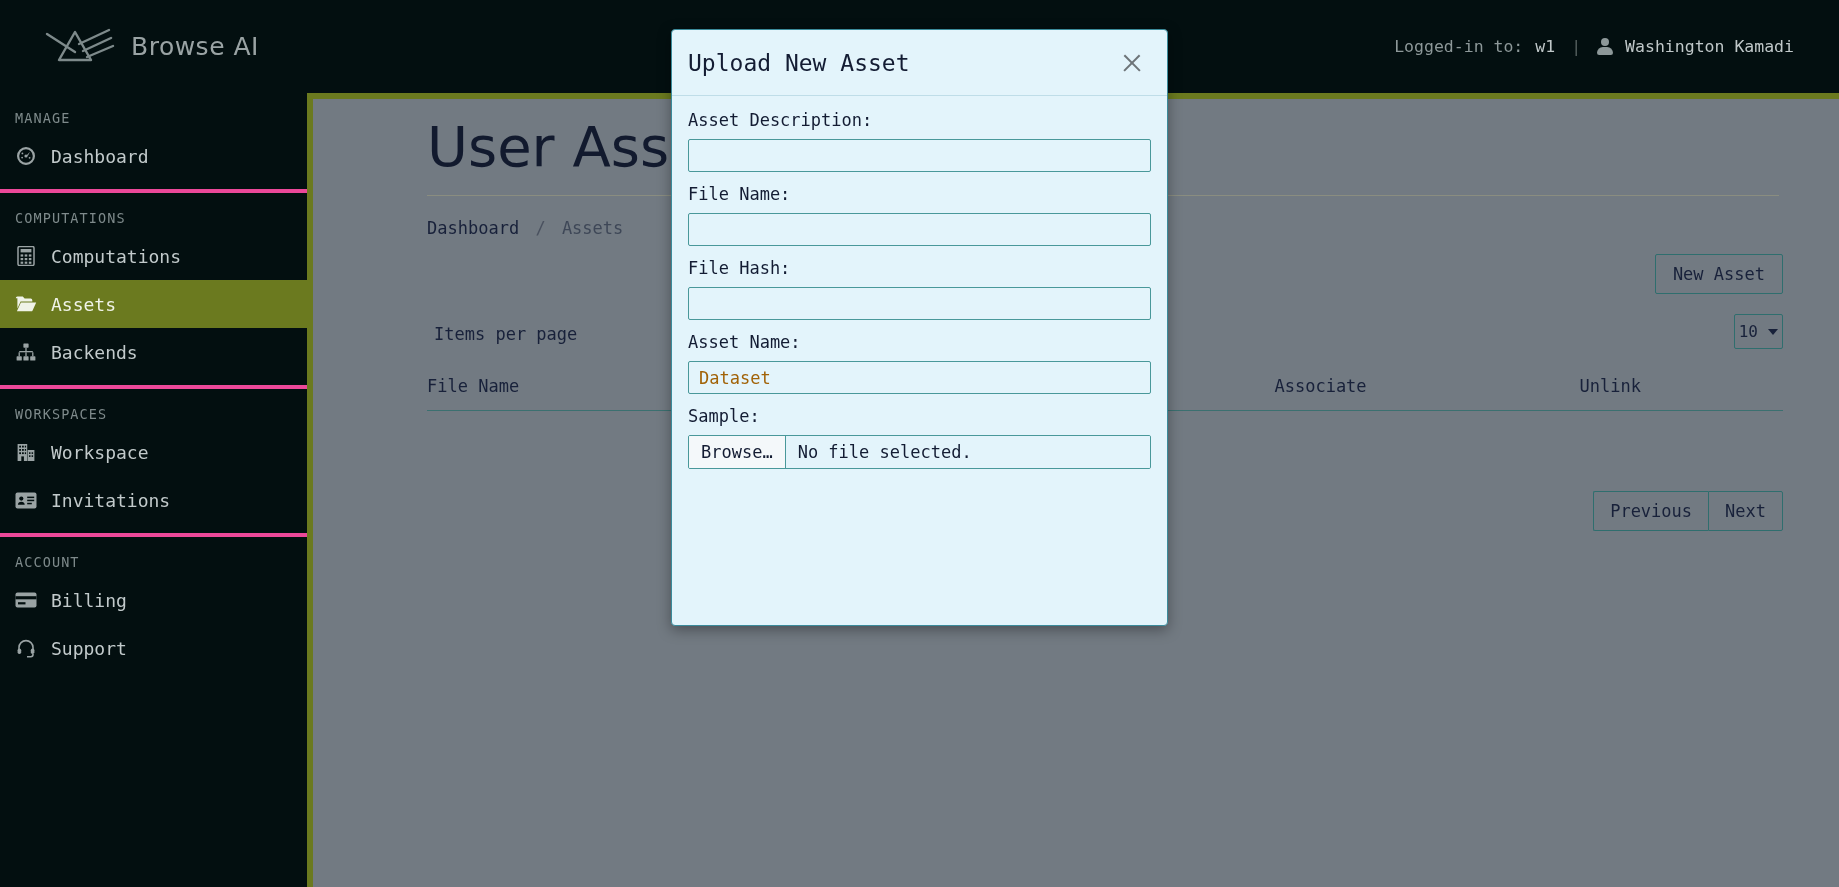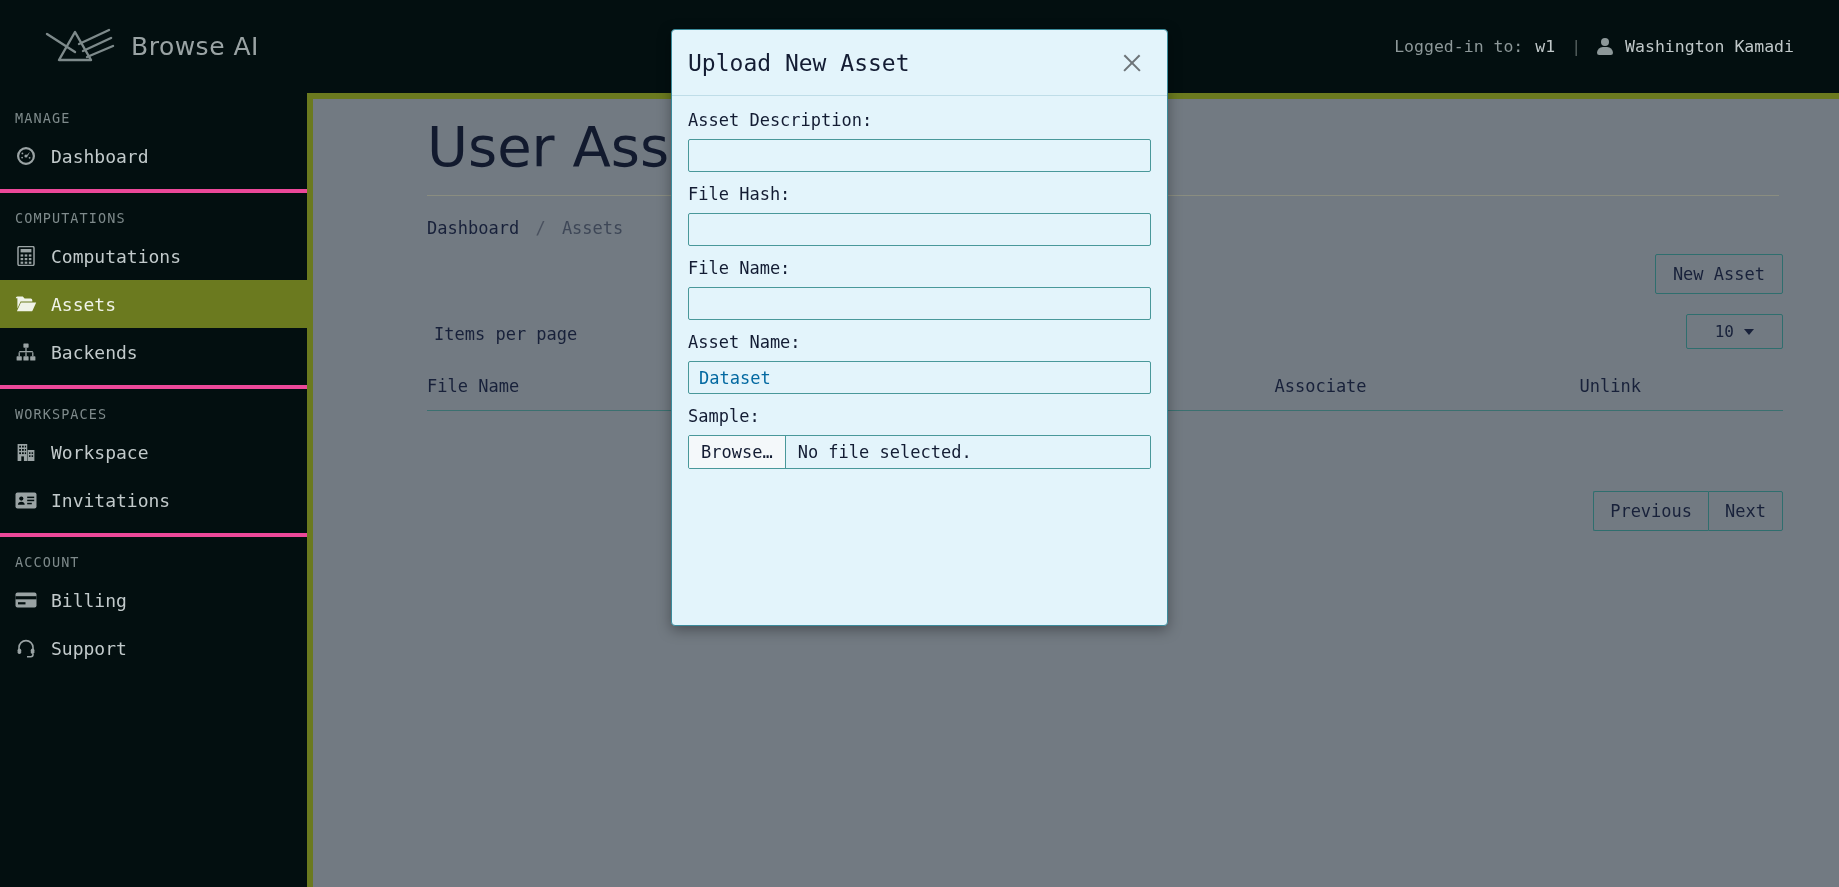--- a/index.html
+++ b/index.html
@@ -104,21 +104,21 @@
 
   .perpage-row {
     position: relative; height: 66px;
   }
   .perpage-label {
     position: absolute; left: 121px; top: 14px; font-size: 17px; color: #18213a;
   }
   .perpage-select {
     position: absolute; right: 56px; top: 4px;
     border: 1px solid #2f6e6e; background: transparent; border-radius: 2px;
-    color: #18213a; font-size: 16px; padding: 7px 28px;
+    color: #18213a; font-size: 16px; padding: 7px 4px;
     display: flex; align-items: center; gap: 10px; cursor: pointer;
   }
   .caret { width: 0; height: 0; border-left: 5px solid transparent;
            border-right: 5px solid transparent; border-top: 6px solid #18213a; }
 
   table.assets {
     width: calc(100% - 170px); margin-left: 114px; border-collapse: collapse;
   }
   table.assets th {
     text-align: left; font-weight: 400; font-size: 17px; color: #18213a;
@@ -163,21 +163,21 @@
   .field label {
     display: block; font-size: 17px; color: #131c33; margin-bottom: 9px;
   }
   .field input[type=text] {
     width: 100%; height: 33px; border: 1px solid #49989a; background: #e3f4fb;
     font-family: inherit; font-size: 17px; color: #131c33; padding: 0 8px;
     border-radius: 2px;
   }
   .field .select-box {
     width: 100%; height: 33px; border: 1px solid #49989a; background: #e3f4fb;
-    font-size: 17px; color: #0369a1; padding: 0 10px; border-radius: 2px;
+    font-size: 17px; color: #a16207; padding: 0 10px; border-radius: 2px;
     display: flex; align-items: center; cursor: pointer;
   }
   .file-row {
     display: flex; width: 100%; height: 34px;
     border: 1px solid #49989a; border-radius: 2px; overflow: hidden;
   }
   .file-btn {
     background: #f4f8fa; border: none; border-right: 1px solid #49989a;
     font-family: inherit; font-size: 17px; color: #131c33;
     padding: 0 12px; cursor: pointer; white-space: nowrap;
@@ -410,26 +410,26 @@
       <button class="modal-close"></button>
     </div>
 
     <div class="modal-body">
       <div class="field">
         <label>Asset Description:</label>
         <input type="text" value="" style="">
       </div>
 
       <div class="field">
+        <label>File Name:</label>
+        <input type="text" value="" style="">
+      </div>
+
+      <div class="field">
         <label>File Hash:</label>
-        <input type="text" value="" style="">
-      </div>
-
-      <div class="field">
-        <label>File Name:</label>
         <input type="text" value="" style="">
       </div>
 
       <div class="field">
         <label>Asset Name:</label>
         <div class="select-box">
           <span>Dataset</span>
         </div>
       </div>
 

